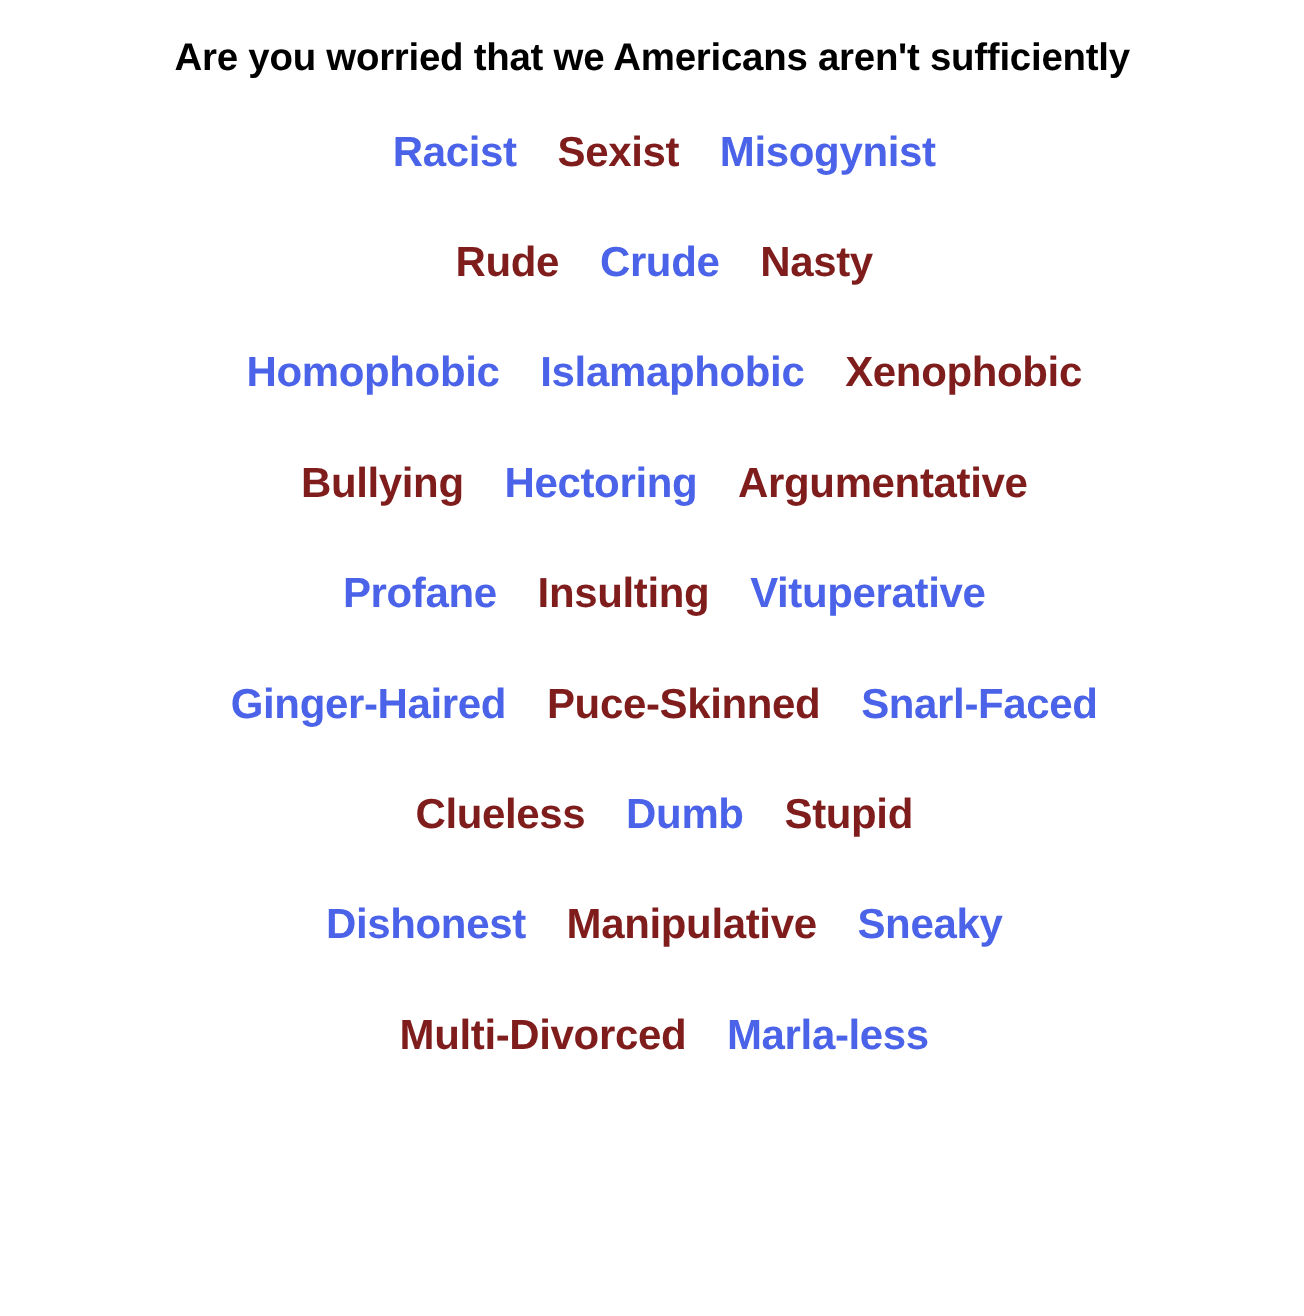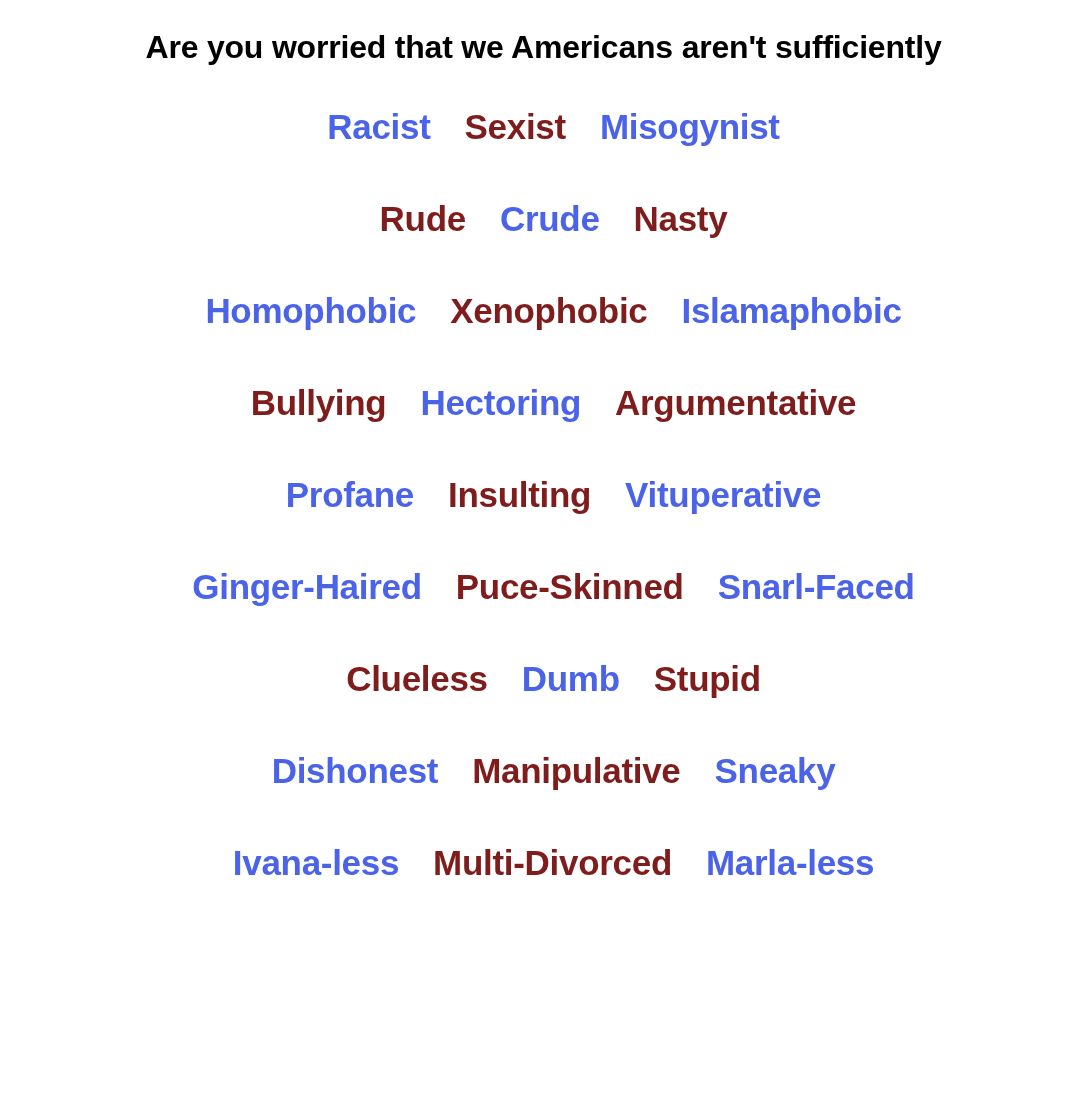--- a/index.html
+++ b/index.html
@@ -76,22 +76,22 @@
         <span class="word red">Sexist</span>
         <span class="word blue">Misogynist</span>
       </div>
       <div class="word-row">
         <span class="word red">Rude</span>
         <span class="word blue">Crude</span>
         <span class="word red">Nasty</span>
       </div>
       <div class="word-row">
         <span class="word blue">Homophobic</span>
+        <span class="word blue">Islamaphobic</span>
         <span class="word red">Xenophobic</span>
-        <span class="word blue">Islamaphobic</span>
       </div>
       <div class="word-row">
         <span class="word red">Bullying</span>
         <span class="word blue">Hectoring</span>
         <span class="word red">Argumentative</span>
       </div>
       <div class="word-row">
         <span class="word blue">Profane</span>
         <span class="word red">Insulting</span>
         <span class="word blue">Vituperative</span>
@@ -105,19 +105,18 @@
         <span class="word red">Clueless</span>
         <span class="word blue">Dumb</span>
         <span class="word red">Stupid</span>
       </div>
       <div class="word-row">
         <span class="word blue">Dishonest</span>
         <span class="word red">Manipulative</span>
         <span class="word blue">Sneaky</span>
       </div>
       <div class="word-row">
-        <span class="word blue">Ivana-less</span>
         <span class="word red">Multi-Divorced</span>
         <span class="word blue">Marla-less</span>
       </div>
     </div>
 
 </div>
 
 </body></html>

